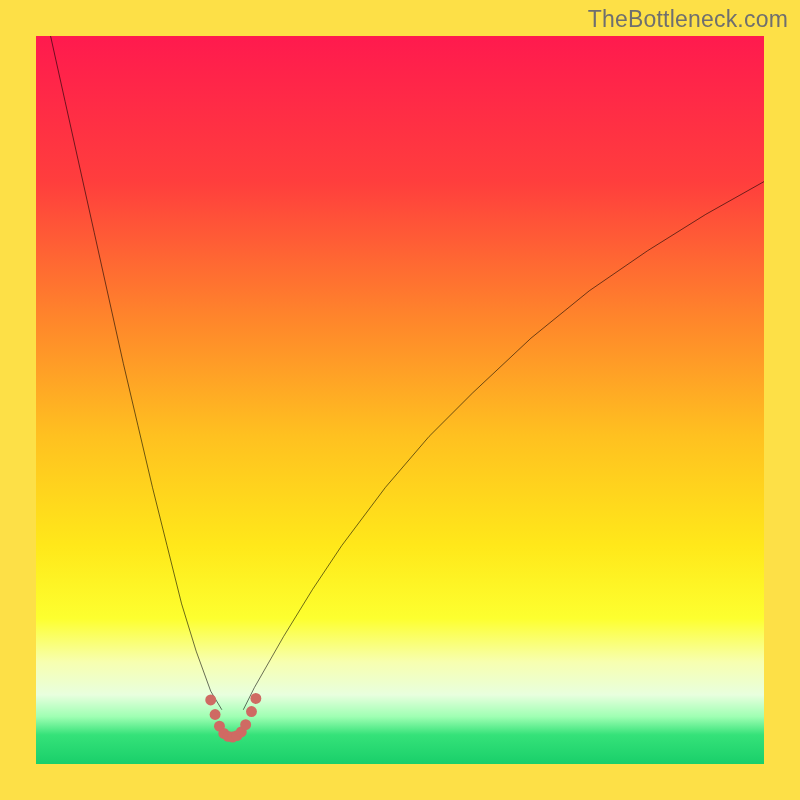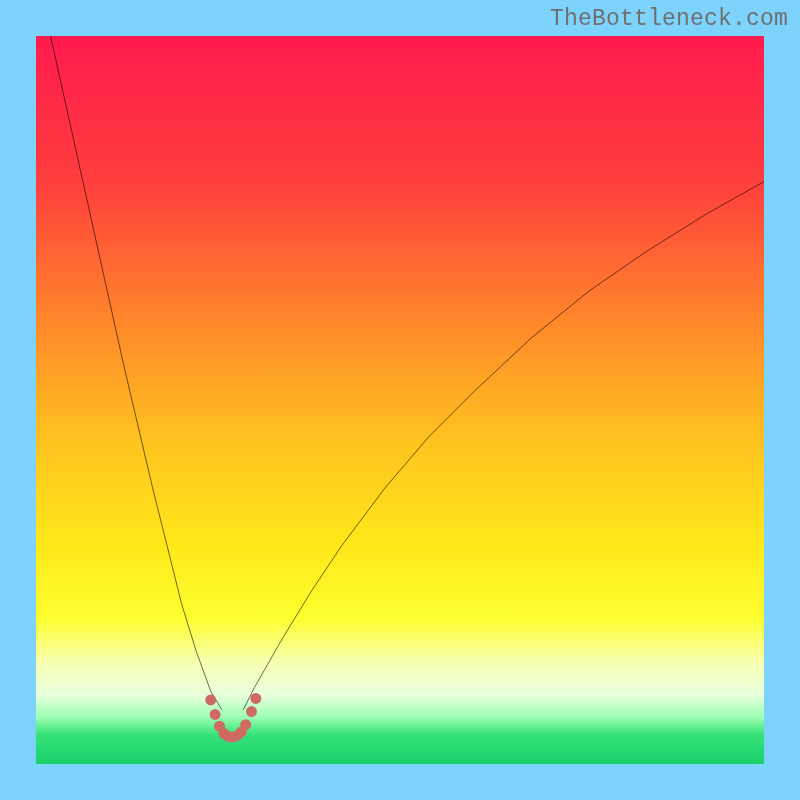--- a/index.html
+++ b/index.html
@@ -10,22 +10,21 @@
     background: #000;
     overflow: hidden;
     font-family: Arial, Helvetica, sans-serif;
   }
   .frame {
     position: absolute;
     left: 0;
     top: 0;
     width: 800px;
     height: 800px;
-    background: #7dd3fc;
-    font-family: Liberation Mono, monospace;
+    background: #fde047;
   }
   .plot {
     position: absolute;
     left: 36px;
     top: 36px;
     width: 728px;
     height: 728px;
     overflow: hidden;
   }
   .gradient {

